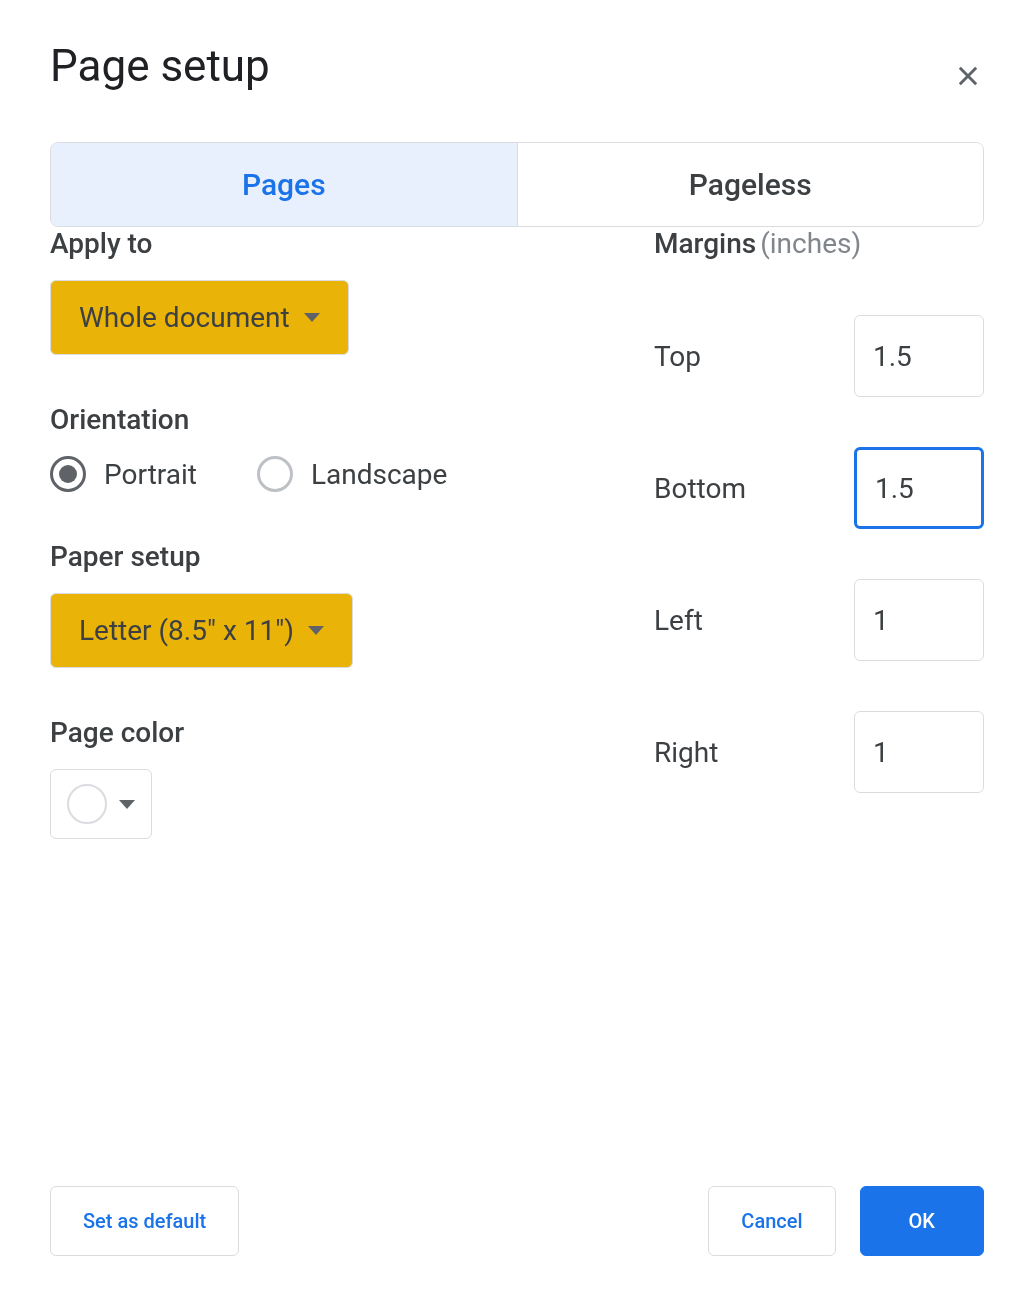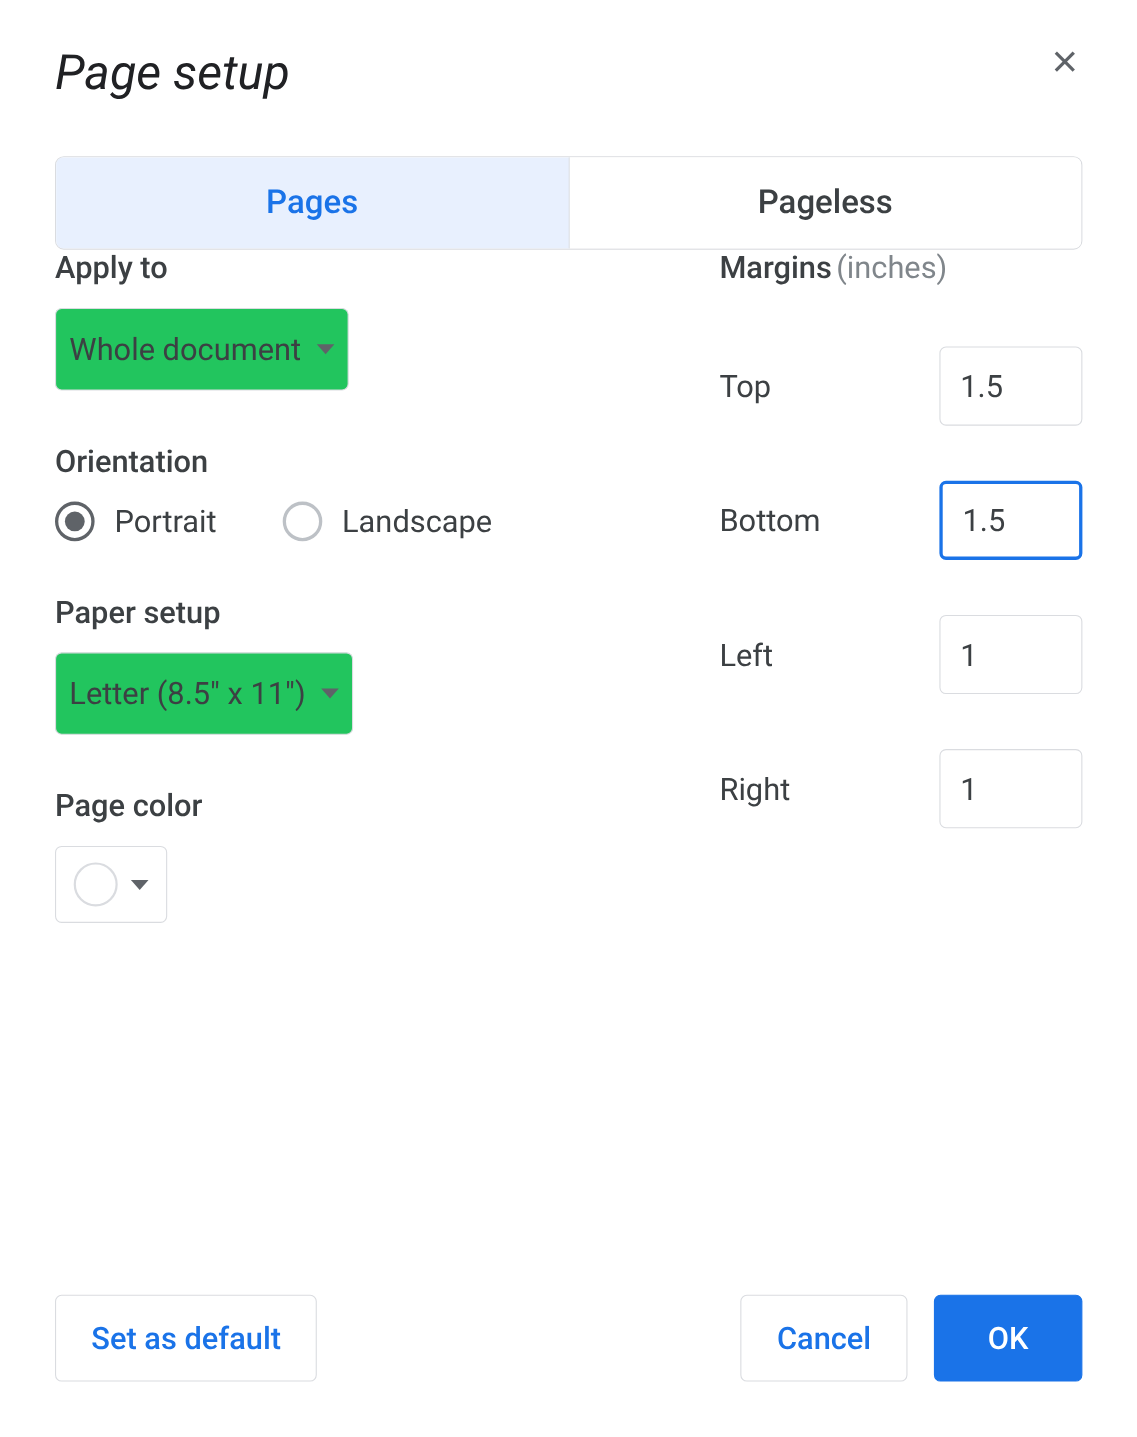--- a/index.html
+++ b/index.html
@@ -12,23 +12,22 @@
       background: #fff;
       color: #3c4043;
       width: 1034px;
       height: 1306px;
       padding: 40px 50px;
       position: relative;
     }
     .header {
       display: flex;
       justify-content: space-between;
-      align-items: flex-start;
+      align-items: flex-end;
       margin-bottom: 50px;
-      font-style: italic;
     }
     .title {
       font-size: 44px;
       font-weight: 400;
       color: #202124;
     }
     .close-icon {
       width: 32px;
       height: 32px;
       cursor: pointer;
@@ -88,25 +87,25 @@
     .margins-unit {
       font-size: 28px;
       font-weight: 400;
       color: #80868b;
     }
     .dropdown {
       display: inline-flex;
       align-items: center;
       border: 1px solid #dadce0;
       border-radius: 6px;
-      padding: 20px 12px;
-      font-size: 28px;
-      color: #3c4043;
-      cursor: pointer;
-      background: #22c55e;
+      padding: 20px 28px;
+      font-size: 28px;
+      color: #3c4043;
+      cursor: pointer;
+      background: #eab308;
       gap: 14px;
     }
     .dropdown-caret {
       width: 0;
       height: 0;
       border-left: 8px solid transparent;
       border-right: 8px solid transparent;
       border-top: 9px solid #5f6368;
     }
     .section {
@@ -169,42 +168,42 @@
     }
     .margins-header {
       margin-bottom: 55px;
     }
     .margin-label {
       font-size: 28px;
       color: #3c4043;
     }
     .margin-input {
       width: 130px;
-      height: 72px;
+      height: 82px;
       border: 1px solid #dadce0;
       border-radius: 6px;
       font-size: 28px;
       padding: 16px 18px;
       color: #3c4043;
       font-family: inherit;
     }
     .margin-input.focused {
       border: 3px solid #1a73e8;
     }
     .footer {
       position: absolute;
       bottom: 50px;
       left: 50px;
       right: 50px;
       display: flex;
       align-items: center;
     }
     .btn {
       padding: 22px 32px;
-      font-size: 28px;
+      font-size: 20px;
       font-weight: 500;
       border-radius: 6px;
       cursor: pointer;
       font-family: inherit;
     }
     .btn-outline {
       background: #fff;
       border: 1px solid #dadce0;
       color: #1a73e8;
     }

